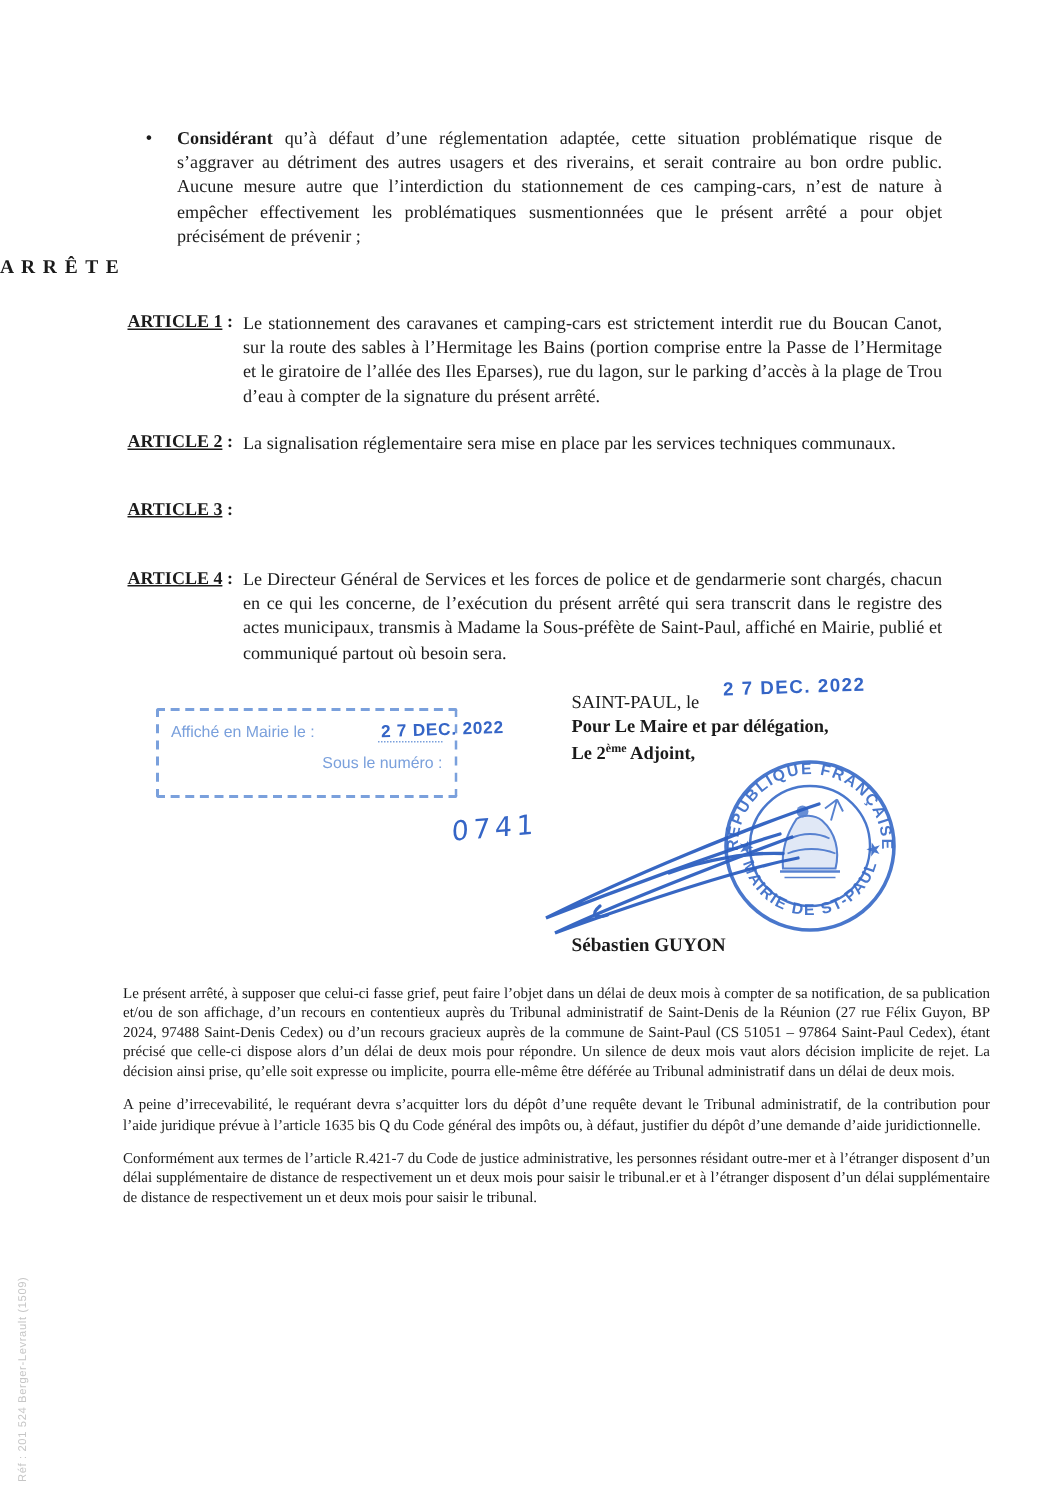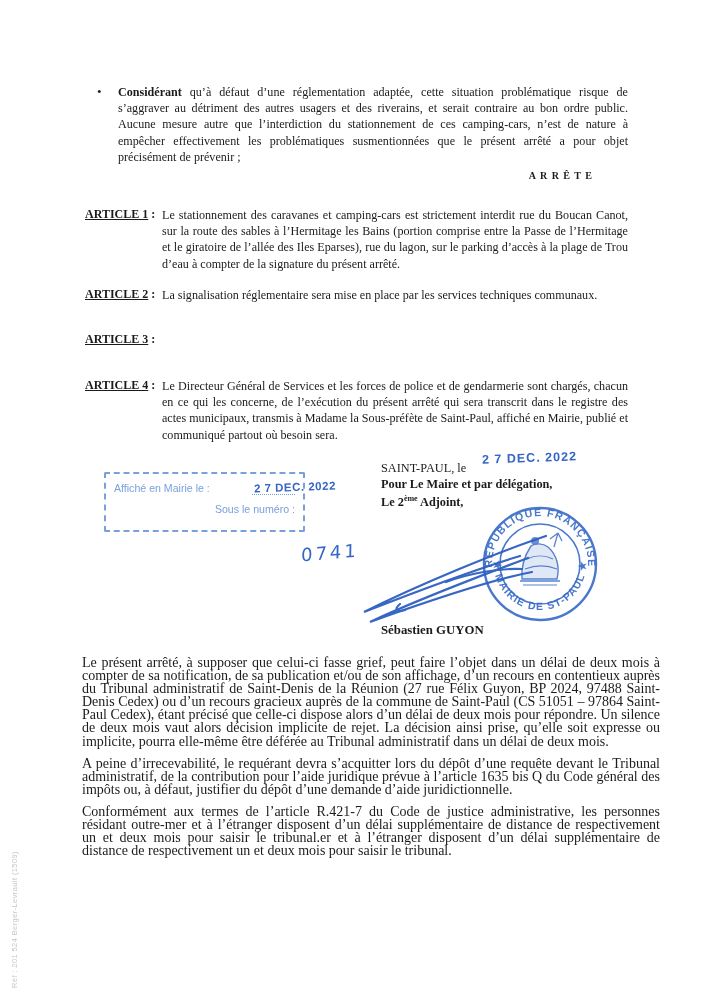--- a/index.html
+++ b/index.html
@@ -6,22 +6,22 @@
   .page{position:relative;width:706px;height:1000px;background:#ffffff;overflow:hidden;
         font-family:"Liberation Serif",serif;color:#1b1b1b;}
 
   
   .preamble{position:absolute;left:97px;top:84px;width:531px;display:flex;}
   .bullet{width:21px;font-size:13px;line-height:16.2px;flex:none;}
   .preamble-text{width:510px;font-size:12.1px;line-height:16.2px;text-align:justify;}
   .lead{font-weight:bold;}
 
   
-  .heading{position:absolute;left:0;top:170px;width:593px;text-align:right;
-           font-weight:bold;font-size:10px;letter-spacing:1px;}
+  .heading{position:absolute;left:0;top:170px;width:593px;text-align:left;
+           font-weight:bold;font-size:13px;letter-spacing:1px;}
 
   
   .article{position:absolute;left:85px;width:543px;}
   .article .label-wrap{position:absolute;left:0;top:0;font-weight:bold;font-size:12px;white-space:nowrap;text-align:right;}
   .article .label-wrap .lbl{text-decoration:underline;}
   .article .body{margin-left:77px;width:466px;font-size:12.1px;line-height:16.2px;text-align:justify;}
   .a1{top:207px;} .a2{top:287px;} .a3{top:332px;} .a4{top:378px;}
 
   
   .filing-stamp{position:absolute;left:104px;top:472px;width:201px;height:60px;
@@ -43,21 +43,21 @@
                   transform:rotate(-2deg);white-space:nowrap;}
   .delegation-line{position:absolute;left:381px;top:477px;font-size:12.3px;font-weight:bold;}
   .role-line{position:absolute;left:381px;top:494px;font-size:12.3px;font-weight:bold;}
   .role-line sup{font-size:8px;}
   .signatory{position:absolute;left:381px;top:623px;font-size:12.8px;font-weight:bold;}
 
   .seal-svg{position:absolute;left:465px;top:489px;}
   .sig-svg{position:absolute;left:348px;top:516px;}
 
   
-  .footer{position:absolute;left:82px;top:656px;width:578px;font-size:14px;
+  .footer{position:absolute;left:82px;top:656px;width:578px;font-size:10px;
           line-height:13.1px;text-align:justify;}
   .footer p{margin:0 0 9px 0;}
 
   
   .side-ref{position:absolute;left:10px;top:988px;transform:rotate(-90deg);
             transform-origin:0 0;font-family:"Liberation Sans",sans-serif;
             font-size:7.5px;color:#c6c6c6;letter-spacing:0.4px;white-space:nowrap;}
 </style>
 </head>
 <body>

